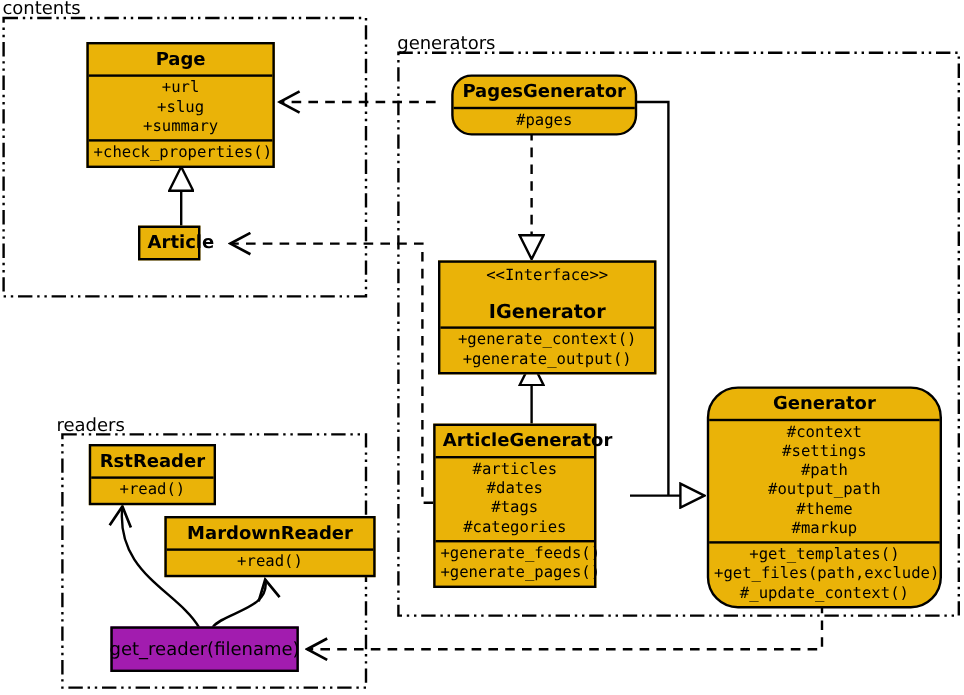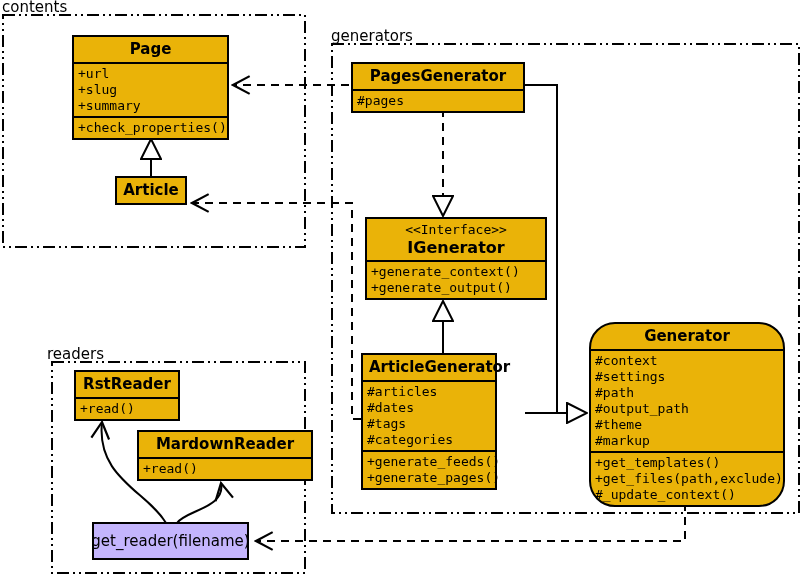--- a/index.html
+++ b/index.html
@@ -20,31 +20,31 @@
   .cls .title {
     font:bold 15px "DejaVu Sans", sans-serif;
     text-align:center; padding:3px 6px 4px 6px; white-space:nowrap;
   }
   .cls .stereotype {
     font:13px "DejaVu Sans Mono", monospace; font-weight:normal;
     text-align:center; line-height:16px; white-space:nowrap;
   }
   .cls .iname {
     font:bold 16px "DejaVu Sans", sans-serif; text-align:center;
-    line-height:19px; white-space:nowrap;
+    line-height:19px; white-space:nowrap;margin-top:12px;
   }
   .cls .members {
     border-top:2px solid #000;
     font:13px "DejaVu Sans Mono", monospace;
     padding:2px 4px; line-height:16px;
   }
-  .cls .row { white-space:pre; }
+  .cls .row { white-space:pre;text-align:center; }
   .note {
     position:absolute; z-index:1; box-sizing:border-box;
-    background:#c4b5fd; border:2px solid #000;
+    background:#a21caf; border:2px solid #000;
     display:flex; align-items:center; justify-content:center;
     font:15px "DejaVu Sans", sans-serif; white-space:nowrap;
   }
 </style>
 </head>
 <body>
 
 <div id="canvas">
 
   <svg id="wires" width="803" height="579" viewBox="0 0 803 579">
@@ -92,25 +92,25 @@
     <div class="members">
       <div class="row">+url</div>
       <div class="row">+slug</div>
       <div class="row">+summary</div>
     </div>
     <div class="members">
       <div class="row">+check_properties()</div>
     </div>
   </div>
 
-  <div class="cls" style="left:115px; top:176px; width:72px;">
+  <div class="cls" style="left:115px; top:188px; width:52px;">
     <div class="title">Article</div>
   </div>
 
-  <div class="cls" style="left:351px; top:62px; width:174px;">
+  <div class="cls" style="left:376px; top:62px; width:155px;border-radius:17px;">
     <div class="title">PagesGenerator</div>
     <div class="members">
       <div class="row">#pages</div>
     </div>
   </div>
 
   <div class="cls" style="left:365px; top:217px; width:182px;">
     <div class="title" style="padding:3px 6px;">
       <div class="stereotype">&lt;&lt;Interface&gt;&gt;</div>
       <div class="iname">IGenerator</div>

